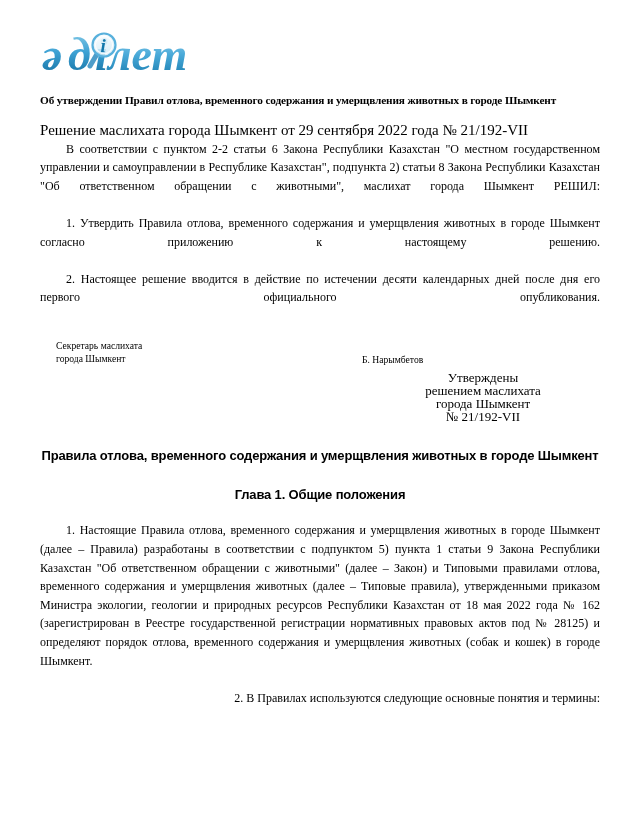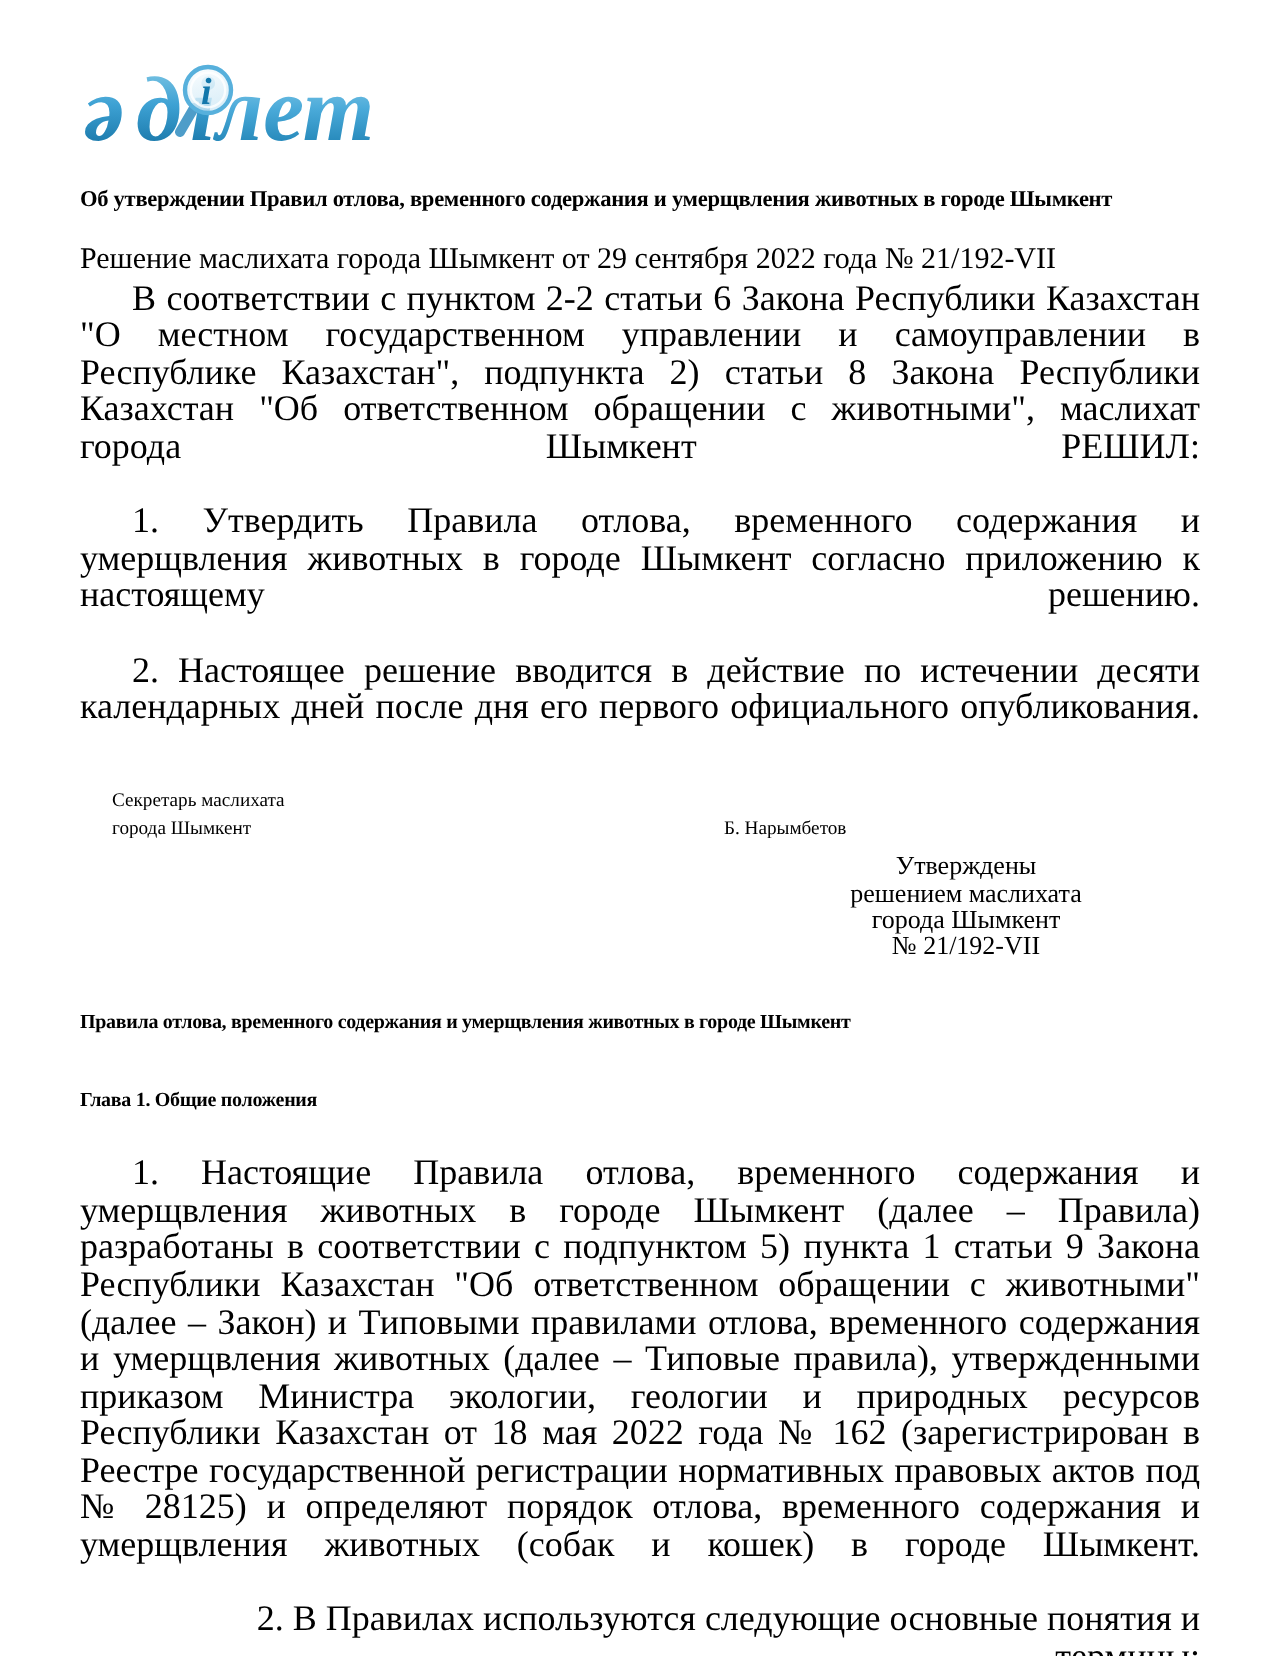--- a/index.html
+++ b/index.html
@@ -36,41 +36,42 @@
     font-family: "Liberation Serif", "DejaVu Serif", serif;
     font-weight: bold;
     font-size: 11.3px;
     line-height: 17px;
     letter-spacing: -0.15px;
     margin: 0 0 12px 0;
     text-align: left;
     padding-right: 26px;
   }
   .section-heading {
-    font-family: Liberation Serif, serif;
+    font-family: Liberation Sans, sans-serif;
     font-weight: bold;
-    font-size: 10px;
+    font-size: 13px;
     line-height: 17px;
     letter-spacing: -0.15px;
     margin: 0;
+    text-align: center;
   }
   .heading-rules { margin: 0 0 22px 0; }
   .heading-chapter { margin: 0 0 18px 0; }
 
   
   p.body-line {
     font-size: 15px;
     line-height: 18.6px;
     margin: 0;
     text-align: justify;
     text-justify: inter-word;
     hyphens: none;
   }
   .just-block {
-    font-size: 18px;
+    font-size: 12px;
     line-height: 18.6px;
     text-align: justify;
     margin: 0;
   }
   .just-block::after {
     content: "";
     display: inline-block;
     width: 100%;
   }
   .indent { text-indent: 26px; }

